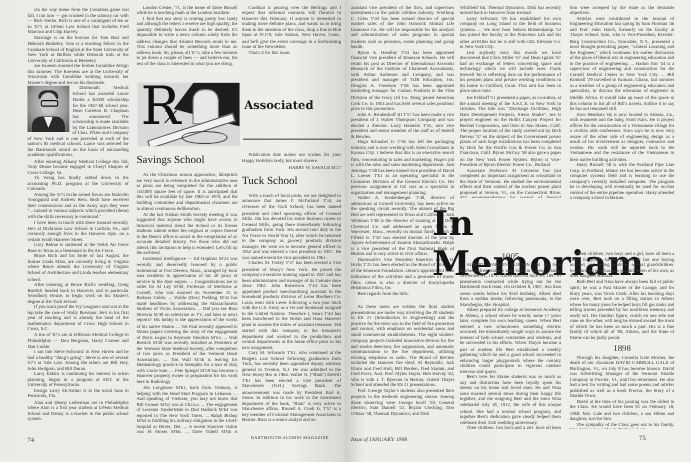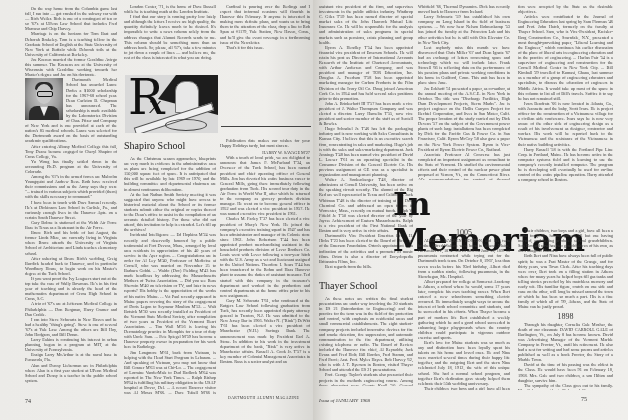--- a/index.html
+++ b/index.html
@@ -130,34 +130,36 @@
     <div class="rx-art">
       <div class="dark"></div>
       <div class="tomb"></div>
       <div class="R">R</div>
       <div class="x">x</div>
       <div class="pipe"></div>
       <div class="scroll"></div>
     </div>
 
     <div class="assoc-title">
+      <div>Associated</div>
     </div>
     <div class="assoc-rule"></div>
 
     <div class="col" style="left:124px; top:136px; width:92px; height:258px; overflow:hidden;">
-      <div class="sect-title">Shapiro School</div>
+      <div class="sect-title">Savings School</div>
       <p>As the Christmas season approaches, blueprints are very much in evidence in the administrative area as plans are being completed for the addition of 150,000 square feet of space. It is anticipated that this will be available by late 1969 or 1970, and the building committee and departmental chairmen are in almost continuous deliberation.</p>
       <p>At the last Nathan Smith Society meeting it was suggested that anyone who might have access to historical material about the School or its former students submit either the original or copies thereof to the Dean's office to assist in the compilation of an accurate detailed history. For those who did not attend, this invitation to help is extended. Let's fill up the archives!</p>
       <p>Incidental Intelligence — Ed Hopkins M'24 was recently and deservedly honored by a public testimonial at Fort Devens, Mass., arranged by local area residents in appreciation of his 40 years of service in the Ayer region. ... Congratulations are in order for Al Ley M'40, Professor of Medicine at Cornell, who was married on November 25 to Barbara Gobbi. ... Waldo (Doc) Fielding M'43 has made headlines by addressing the Massachusetts Mothers of Twins Association. ... Did you see Russ Sherwin M'40 on television or TV, and later in news reports? His hobby is the appreciation of the works of his native Maine. ... Vet Paul recently appeared in Maine papers covering the story of the engagement of Doris Legon to Seymour Moulton M'53. ... Walt Botsick M'30 was recently installed as President of the Vermont State Medical Society, after completion of two years as President of the Vermont Heart Association. ... Tim Wall M'56 is leaving his Dermatology practice in Memphis for a tour of duty with Uncle Sam. ... Pete Spiegel M'59 has become a Hanover property owner in preparation for his work here in Radiology.</p>
       <p>Jim Longmore M'61, back from Vietnam, is helping with the Head Start Program in Lebanon. ... And speaking of Vietnam, you may not know that Bill Conner M'63 was at Chi-Lo. ... The engagement of Lorraine VanderMale to Dud Hadlock M'64 was reported in The New York Times. ... Ralph Bishop M'64 is fulfilling his military obligation in the USAF hospital at Dover, Del. ... A recent Hanover visitor was Al Moses M'66. ... Dave Tubell M'66 is scheduled to be married next May to Debbie Mitchell, a graduate of the Hitchcock School of Medical Technology.</p>
     </div>
 
     <div class="col" style="left:220px; top:138px; width:90px; height:256px; overflow:hidden;">
       <p>Publication date makes our wishes for your Happy Holidays tardy, but most sincere.</p>
       <div class="sig">HARRY W. SAVAGE M'27</div>
+      <div class="sect-title">Tuck School</div>
       <p>With a touch of local pride, we are delighted to announce that James F. McFarland T'34, an Overseer of the Tuck School, has been named president and chief operating officer of General Mills. Jim has devoted his entire business career to General Mills, going there immediately following graduation from Tuck. His second tour duty in the Air Force in World War II, after which he returned to the company as grocery products division manager. He went on to become general officer in 1952 and was elected a vice president in 1957. He was named executive vice president in 1961.</p>
       <p>Charles M. Farley T'37 has been elected a vice president of Macy's New York. He joined the company's executive training squad in 1947 and has been administrator and manager of its Colonie store since 1962. John Robertson T'44 has been appointed product merchandising assistant in the household products division of Lever Brothers Co. Louis went with Lever following a two-year hitch with the U.S. Army as a vet and lieutenant assigned to the United Nations. Theodore I. Sears T'44 has been transferred to the Rohm and Haas Hanover plant to assume the duties of assistant treasurer. Ted started with this company in the treasurer's department and worked in the production and control departments at the home office prior to his new assignment.</p>
       <p>Gary M. Schwartz T'61, who continued at the Rutgers Law School following graduation from Tuck, has recently been appointed deputy attorney general in Trenton, N.J. He was admitted to the New Jersey Bar in 1966. Walter N. ("Rink") DeWitt T'61 has been elected a vice president of Manchester (N.H.) Savings Bank. The announcement was made by President Earl A. Stone. In addition to his work in the investment department of the bank, "Rink" is very active in Manchester affairs. Russell A. Cook Jr. T'57 is a key member of Colonial Management Associates in Boston. Russ is a senior analyst and an</p>
     </div>
 
     <div class="folio-left">74</div>
     <div class="mag-name">DARTMOUTH ALUMNI MAGAZINE</div>
   </div>
 
   <div class="page-right">
@@ -167,21 +169,20 @@
       <p>Byron A. Hendley T'54 has been appointed financial vice president of Emerson Schools. He will retain his post as Director of International Accounts Research of the Institute of Chartered Accountants, with Arthur Andersen and Company, and was president and manager of TOR Education, Inc. Douglas A. Freedson T'58 has been appointed marketing manager for Carbon Products in the Film Division of the Ivory Oil Co. Doug joined American Cork Co. in 1954 and has held several sales positions prior to this promotion.</p>
       <p>John A. Brinkerhoff III T'57 has been made a vice president of J. Walter Thompson Company and was elected a director. Larry Hamelin T'55, now vice president and senior member of the staff as of Sentell &amp; Bowles.</p>
       <p>Hugo Schnabel Jr. T'46 has left the packaging industry and is now working with Sales Consultants in Kansas City. I believe that this is an executive search firm, concentrating in sales and marketing. Hugo's job is with the sales and sales-marketing department. Jack Jennings T'48 has been named vice president of David L. Loeser T'61 as an operating specialist in the Consumer Division of the General Electric Co. His previous assignment at GE was as a specialist in organization and management planning.</p>
       <p>Walter A. Sonkenberger T'48, director of admissions at Cornell University, has been active on the speaking circuit recently. The alumni of the Big Red are well represented in Texas and California. Jack Whitman T'48 is the director of training at the Dow Chemical Co. and addressed an open forum in Worcester, Mass., recently on mutual funds. Ralph V. Fifield Jr. T'50 was elected director of the year by Jaycee Achievement of Eastern Massachusetts. Ralph is a vice president of the First National Bank of Boston and is very active in civic affairs.</p>
       <p>Dartmouth's Vice President Emeritus Orton H. Hicks T'23 has been elected to the Board of Directors of the Emerson Foundation. Orton's appointment is an indication of the activities and a promoter of music films. Orton is also a director of Encyclopedia Britannica Films, Inc.</p>
       <p>Best regards from the hills.</p>
       <div class="sig-center">ROBERT Y. KIMBALL T'48</div>
     </div>
 
     <div class="col" id="c4b" style="top:276px; height:110px; overflow:hidden;">
-      <div class="sect-title">Thayer School</div>
       <p>As these notes are written the final student presentations are under way involving the 20 students in ES 21 (Introduction to Engineering) and the practice for the term was in the field of fire protection and control, with emphasis on residential areas and small commercial establishments. The eight student-company projects included innovative devices for fire and smoke detection, fire suppression, and automatic communication to the fire department, utilizing existing telephone or radio. The Board of Review included the Hanover fire chief, Al Reynolds; Jack Evans and Fred Holt; Bill Borden, Fred Stamm, and Fred Pacci; Asst. Prof. Myles Hayes. Bob Harvey '62, who is with J. T. Ryerson in Boston, visited Thayer School and attended the ES 21 presentations.</p>
       <p>Prof. George Taylor's students also presented their projects in the methods engineering course. Among those observing were George Kroll '50, General Electric; Sam Daniell '52, Bryant Clocking; Don O'Hara '58, Thermal Dynamics; and Dick</p>
     </div>
 
     <div class="col" id="c5" style="height:176px; overflow:hidden;">
       <p style="text-indent:0">Whitfield '66, Thermal Dynamics. Dick has recently moved back to Hanover from Iceland.</p>
       <p>Larry Schwartz '59 has established his own company on Long Island in the field of business systems. ... We now hear Nelson Bohnenkamp '53 has joined the faculty at the Princeton Lab and his other activities but he is still with Otis Elevator Co. in New York City.</p>
       <p>Lest anybody miss this month we have discovered that Chris Miller '67 and Dean Ignatz '67 had an exchange of letters concerning space and technology which we will include later. Frank Stowell '66 is reflecting data on the performance of his pension plans and private working conditions in his home in Guilford, Conn. This unit has been in place since June.</p>
       <p>Joe Eckhoff '51 presented a paper, as co-author, at the annual meeting of the A.S.C.E. in New York in October. The title was "Discharge Facilities, High Dam Development Projects, Sierra Madre". Joe is project engineer on the Hollis Canyon Project for Bechtel Corporation, and lives in San Mateo, Calif. The proper location of the study carried out by Dick Devens '57 on the subject of the Government power plants of such large installations has been completed by Dick for the Pacific Gas &amp; Power Co. in San Francisco, Calif. Byron McCoy '58 also gave a paper on the New York Power System. Byron is Vice-President of Byron Electric Power Co., Rutland.</p>
       <p>Associate Professor Al Converse has just completed an important assignment as consultant to the State of Vermont. He studied the environmental effects and their control of the nuclear power plant proposed at Vernon, Vt., on the Connecticut River. Al's recommendations for control of thermal pollution</p>

